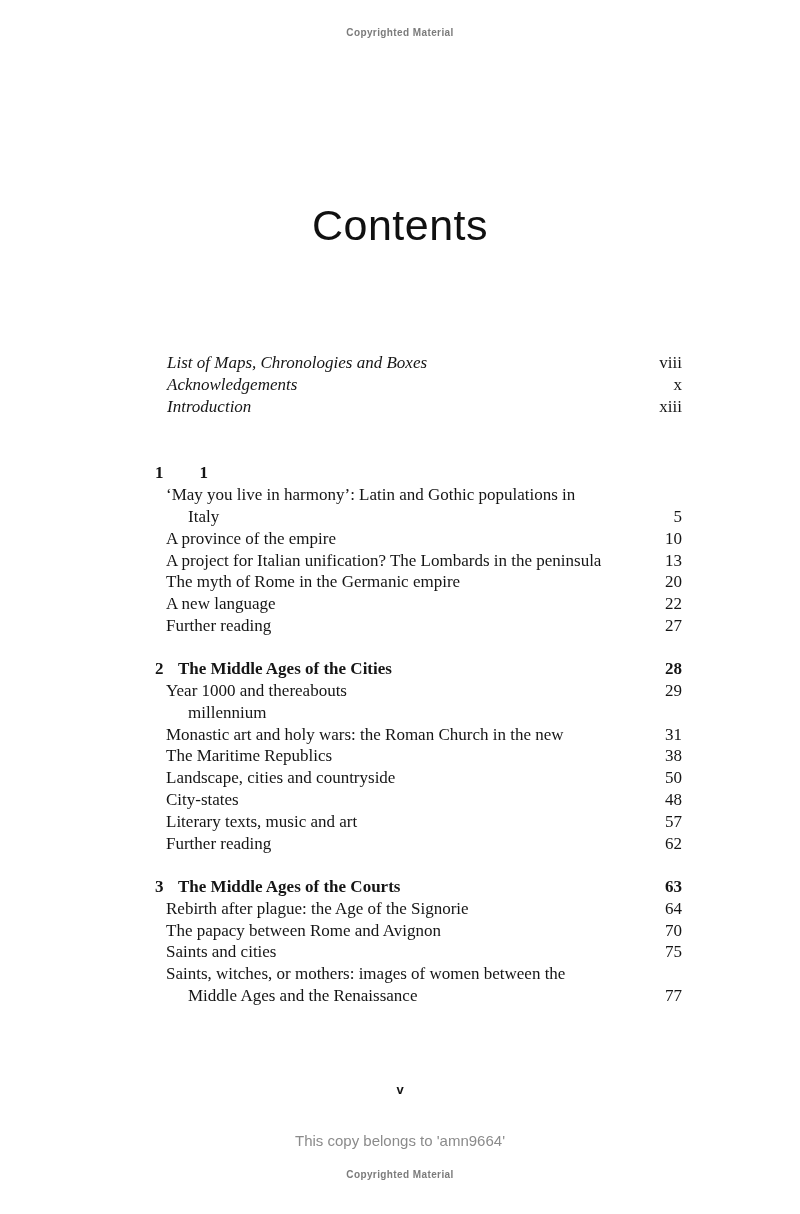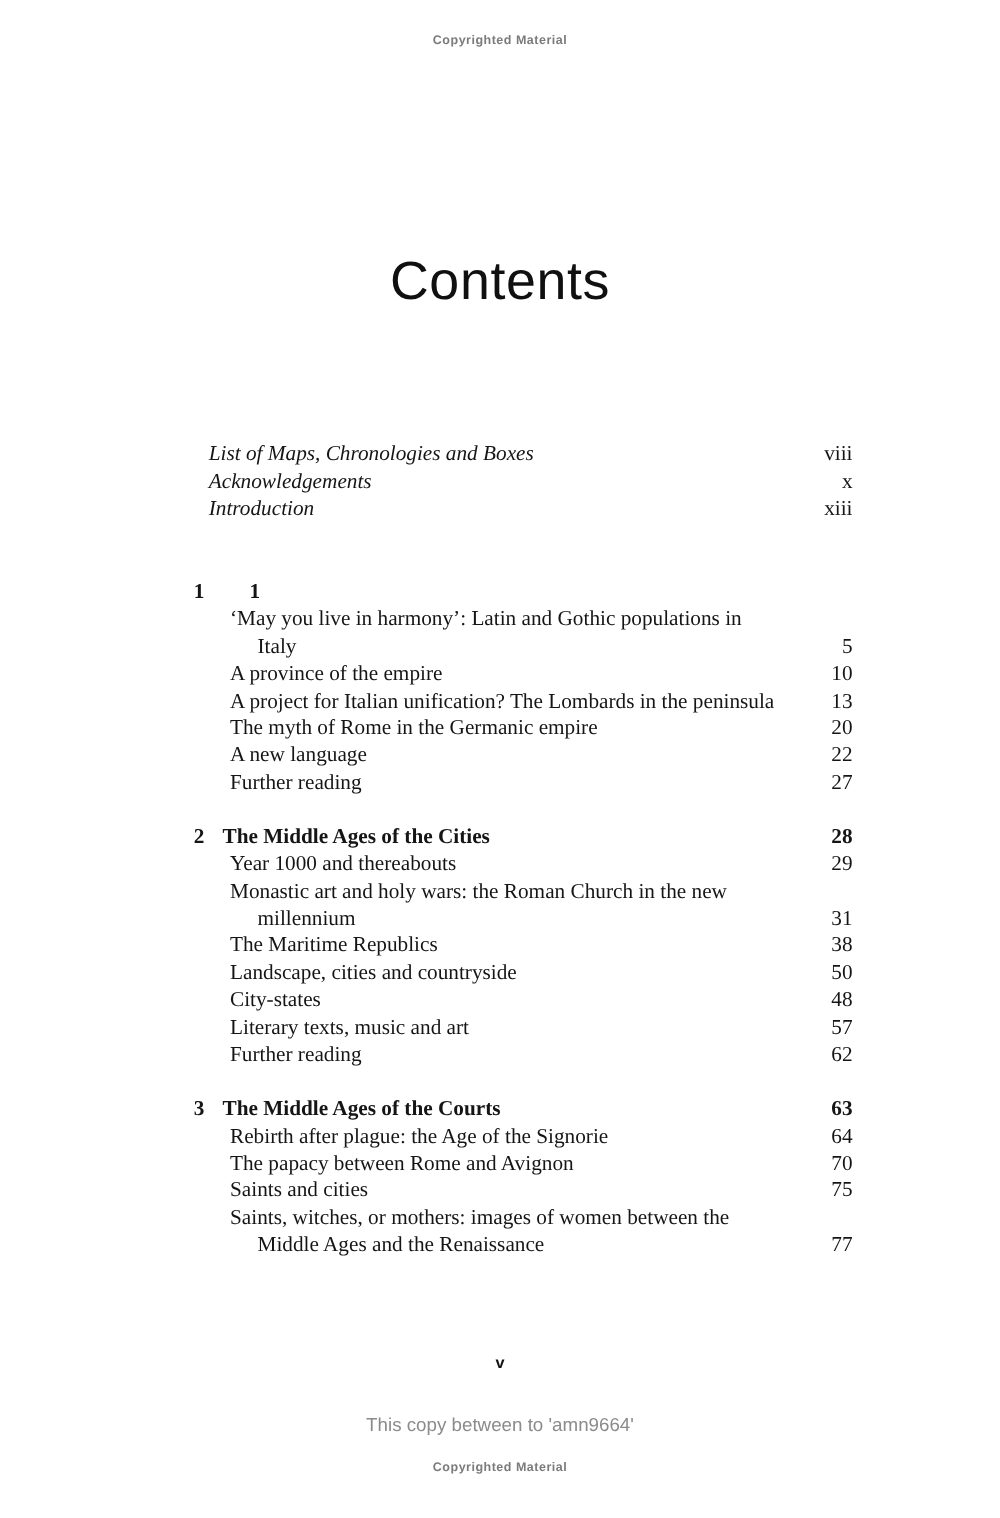--- a/index.html
+++ b/index.html
@@ -64,21 +64,21 @@
   .toc-line { white-space: nowrap; }
   .toc-line.cont { padding-left: 22px; }
   .fm-row .toc-title { font-style: italic; margin-left: 12px; }
   .chapter-block { margin-top: 21.5px; }
   .chapter-block:first-child { margin-top: 45px; }
   .chapter-row { font-weight: bold; }
   .ch-num {
     flex: 0 0 23px;
     width: 23px;
   }
-  .item-row { margin-left: 29px; justify-content: space-between; }
+  .item-row { margin-left: 11px; justify-content: space-between; }
   .folio {
     position: absolute;
     top: 1082px;
     left: 0;
     right: 0;
     text-align: center;
     font-family: "Liberation Sans", sans-serif;
     font-weight: bold;
     font-size: 13px;
     color: #111111;
@@ -169,22 +169,22 @@
             <div class="toc-page">28</div>
           </div>
           <div class="toc-row item-row">
             <div class="toc-title">
               <div class="toc-line">Year 1000 and thereabouts</div>
             </div>
             <div class="toc-page">29</div>
           </div>
           <div class="toc-row item-row">
             <div class="toc-title">
+              <div class="toc-line cont">millennium</div>
               <div class="toc-line">Monastic art and holy wars: the Roman Church in the new</div>
-              <div class="toc-line cont">millennium</div>
             </div>
             <div class="toc-page">31</div>
           </div>
           <div class="toc-row item-row">
             <div class="toc-title">
               <div class="toc-line">The Maritime Republics</div>
             </div>
             <div class="toc-page">38</div>
           </div>
           <div class="toc-row item-row">
@@ -242,16 +242,16 @@
               <div class="toc-line cont">Middle Ages and the Renaissance</div>
             </div>
             <div class="toc-page">77</div>
           </div>
         </section>
       </div>
   </div>
 
   <div class="folio">v</div>
 
-  <div class="copy-note">This copy between to 'amn9664'</div>
+  <div class="copy-note">This copy belongs to 'amn9664'</div>
 
   <div class="copyright-banner copyright-bottom">Copyrighted Material</div>
 </div>
 
 </body></html>

